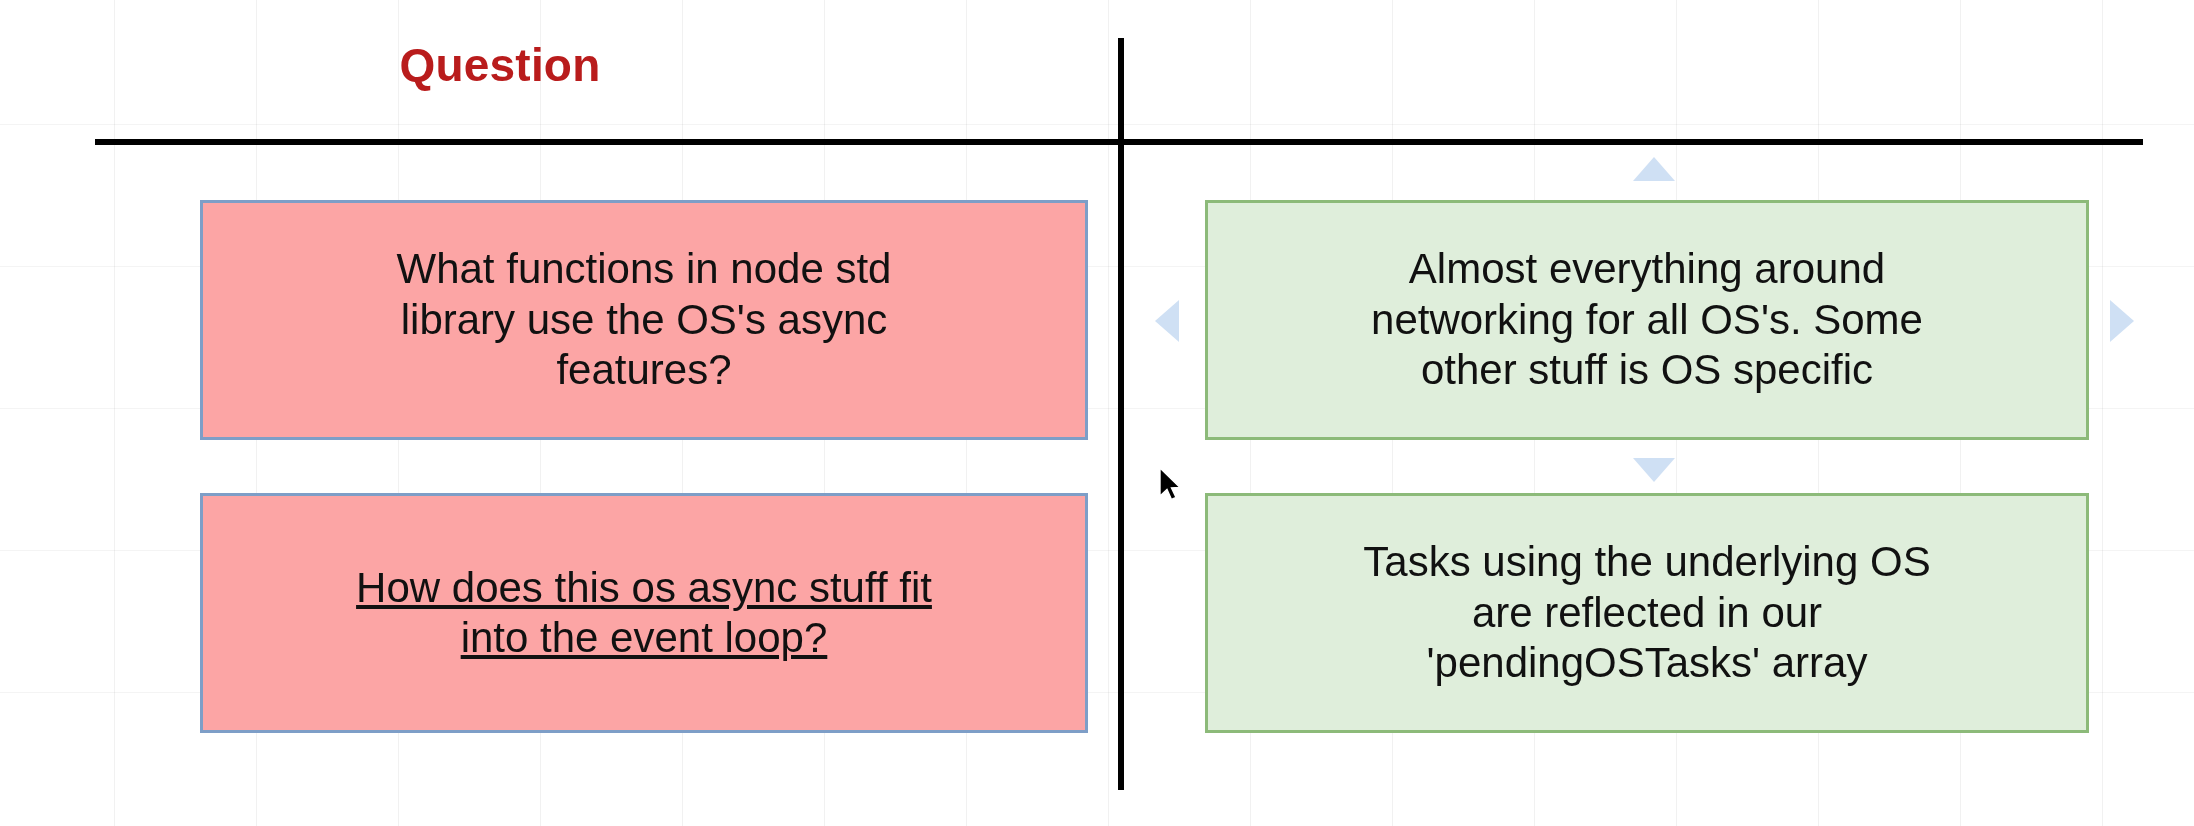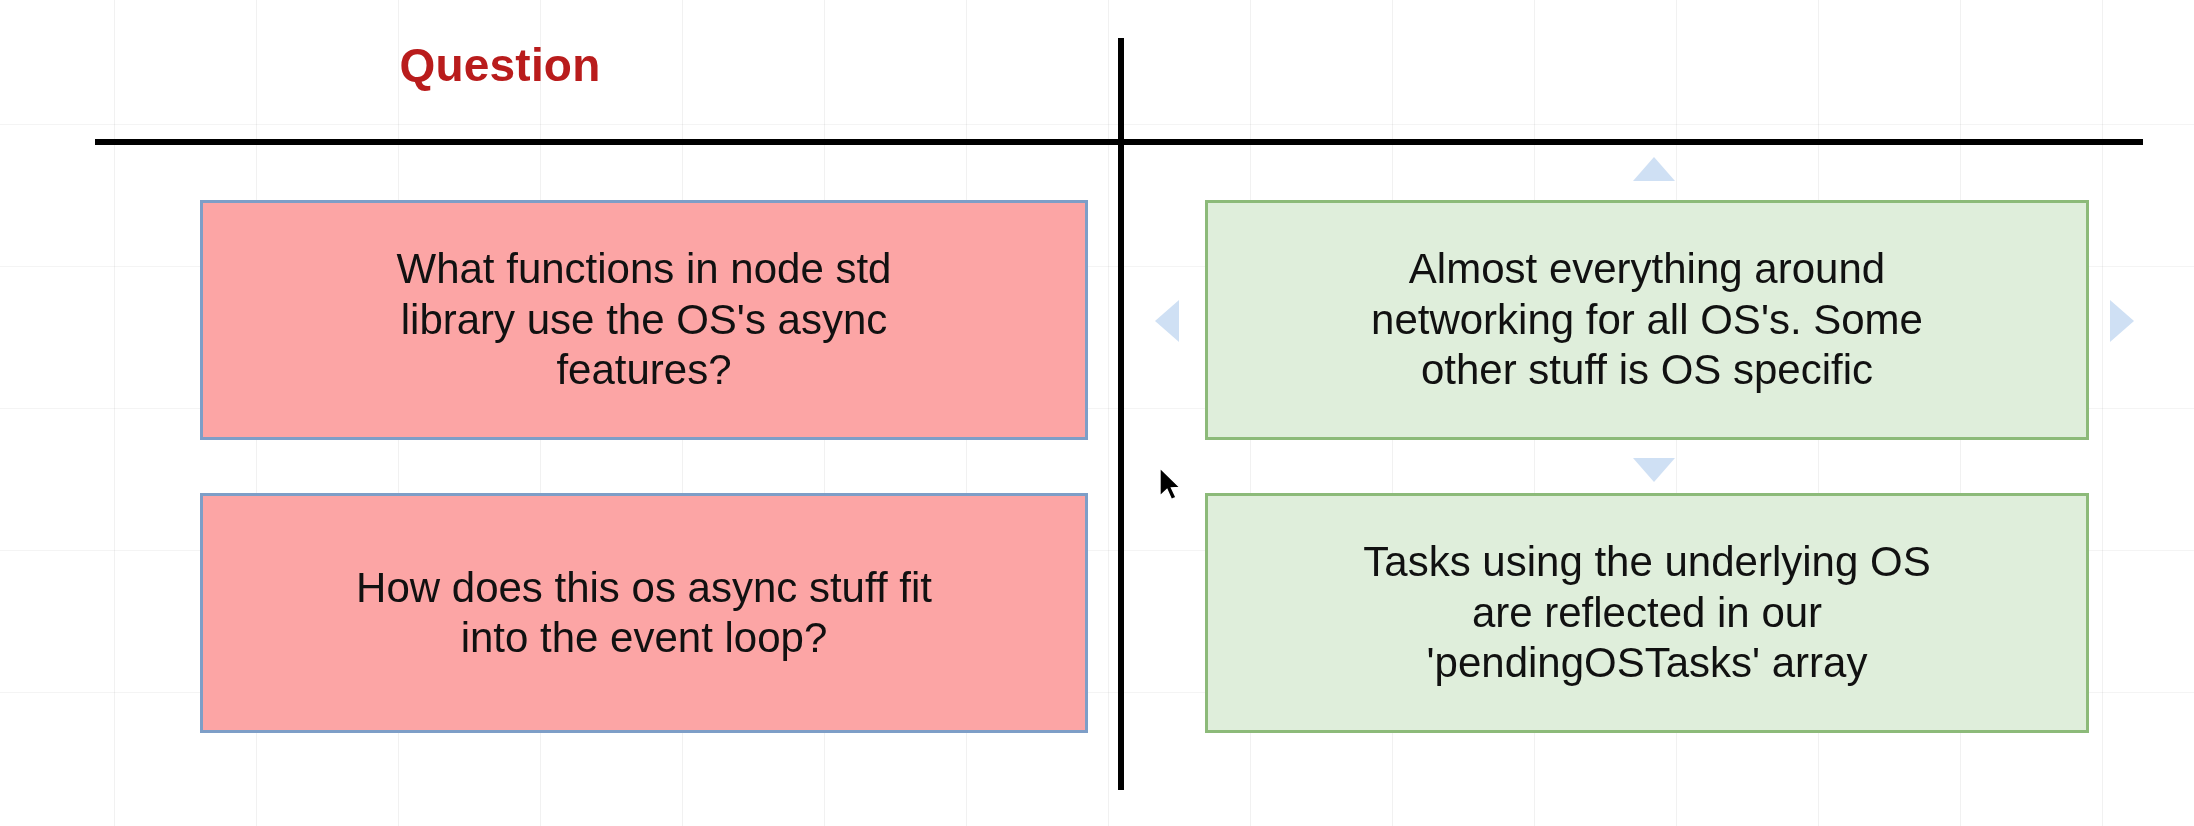--- a/index.html
+++ b/index.html
@@ -85,21 +85,21 @@
     width: 888px;
     margin-left: 48px;
   }
   .card.answer {
     background: #dfeedb;
     border: 3px solid #8cba79;
     left: 1205px;
     width: 884px;
   }
   #q-card-0 { top: 200px; height: 240px; }
-  #q-card-1 { top: 493px; height: 240px; }
+  #q-card-1 { top: 493px; height: 240px; text-decoration: underline; }
   #a-card-0 { top: 200px; height: 240px; }
   #a-card-1 { top: 493px; height: 240px; }
 
   
   .nav-tri {
     position: absolute;
     width: 0;
     height: 0;
     opacity: 1;
   }

